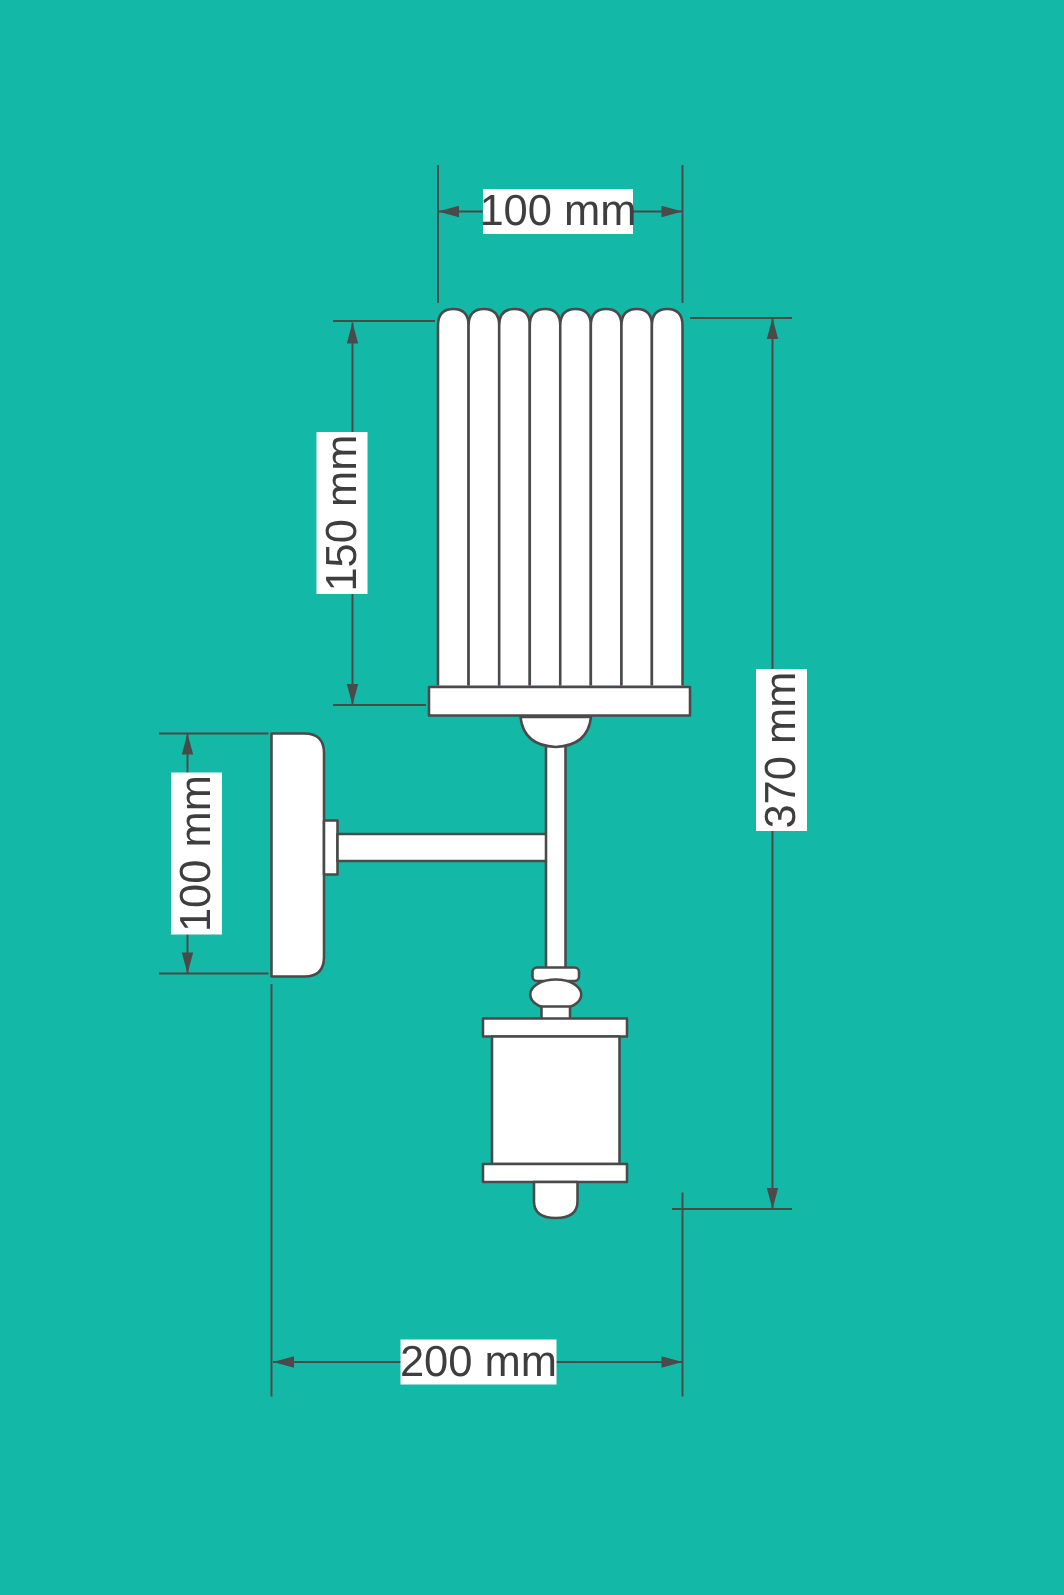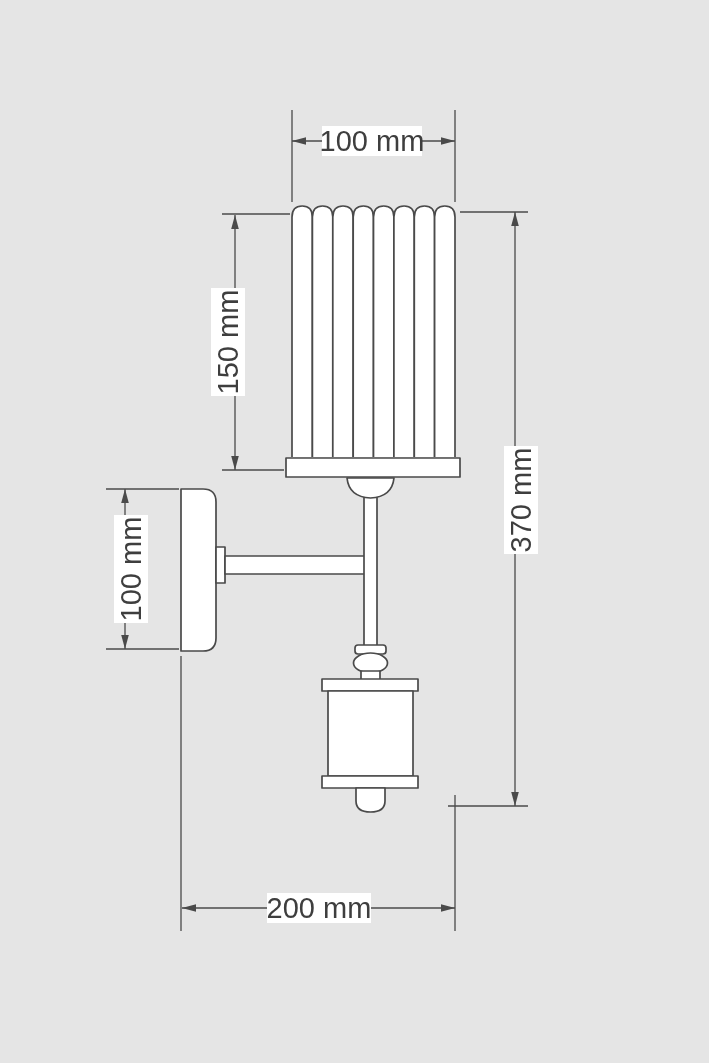--- a/index.html
+++ b/index.html
@@ -4,21 +4,21 @@
 <style>
   html, body {
     margin: 0;
     padding: 0;
     background: #ffffff;
   }
   .canvas {
     position: relative;
     width: 709px;
     height: 1063px;
-    background: #e5e5e5;
+    background: #14b8a6;
     overflow: hidden;
     font-family: "Liberation Sans", sans-serif;
   }
   svg { display: block; }
 
   
   .part {
     stroke: #4a4a4a;
     stroke-width: 1.7;
     fill: #ffffff;

